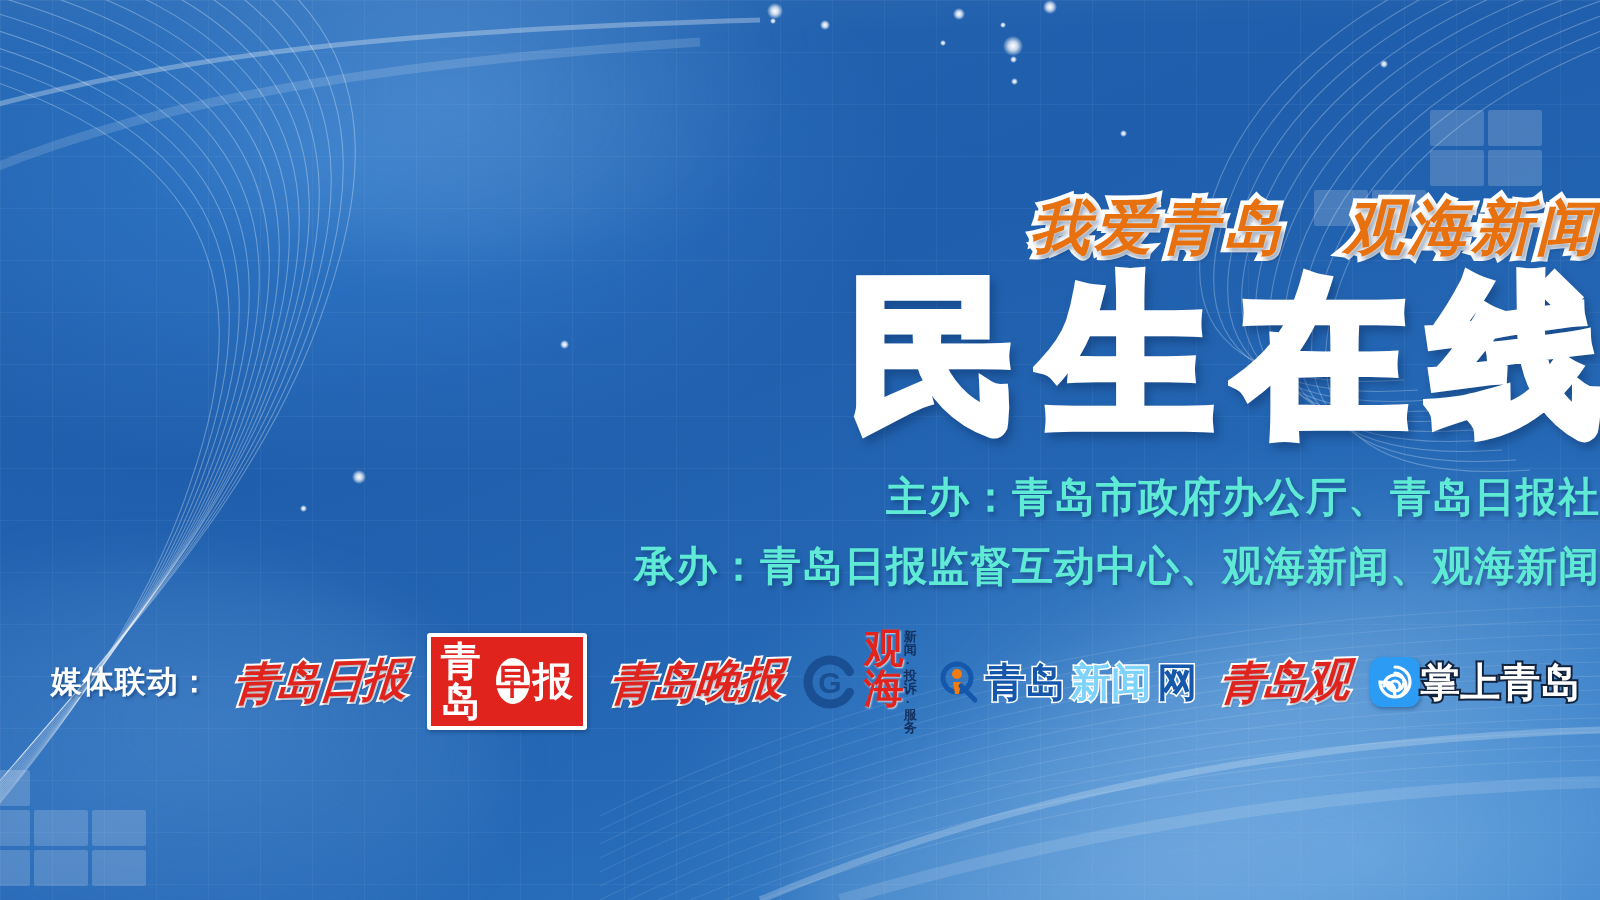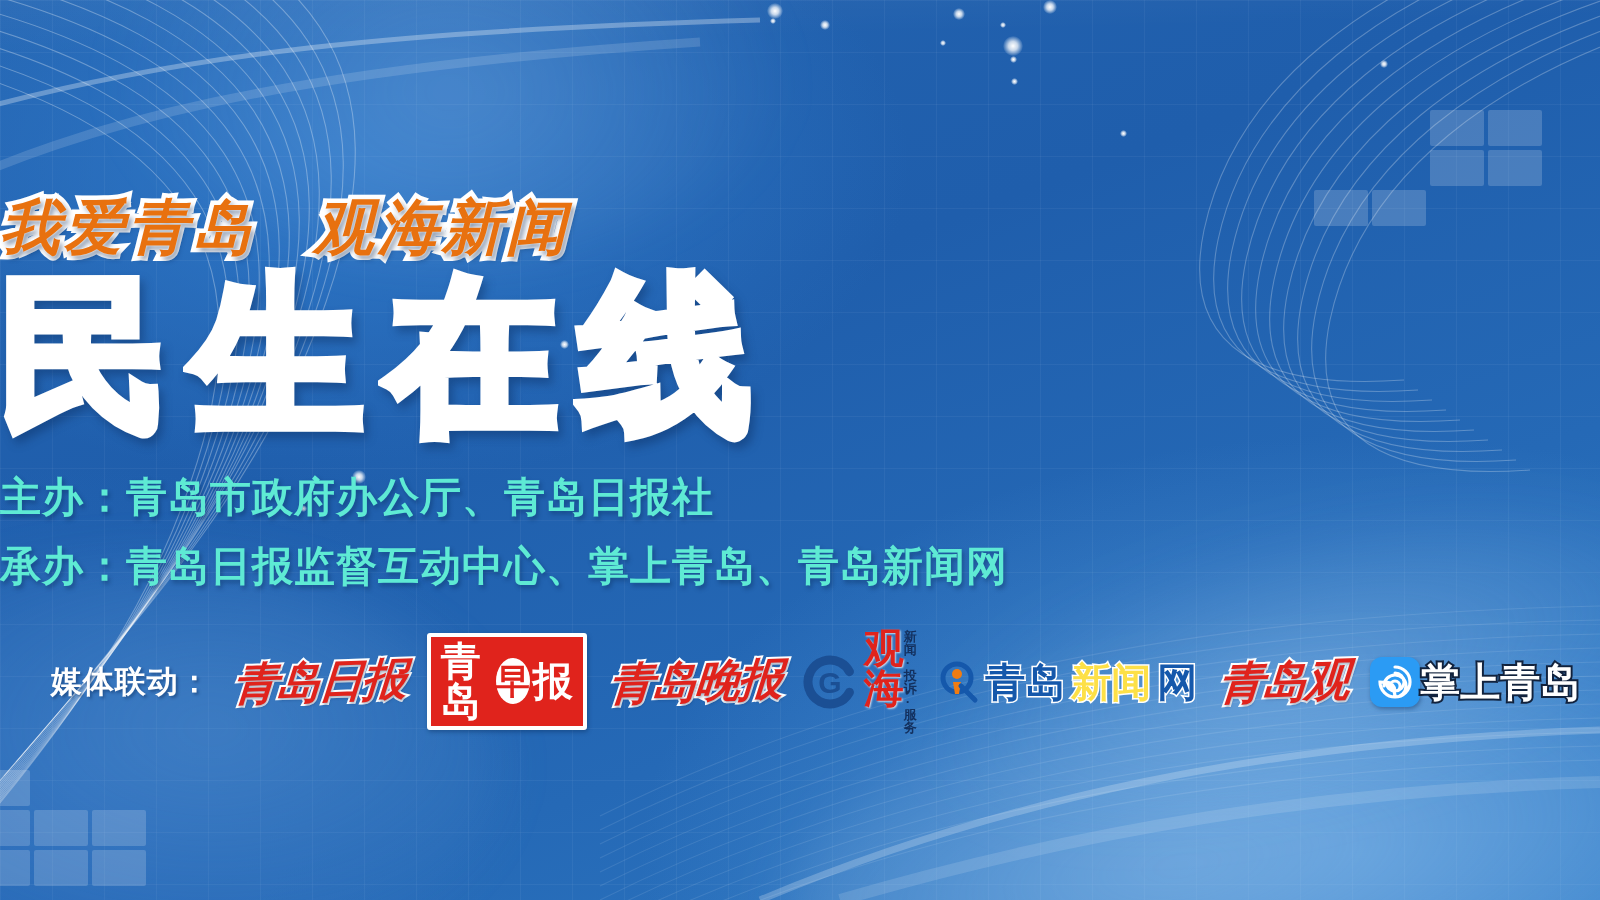--- a/index.html
+++ b/index.html
@@ -104,21 +104,21 @@
     border-radius: 50%;
     background: radial-gradient(circle, #ffffff 0%, rgba(255,255,255,.75) 32%, rgba(255,255,255,0) 72%);
   }
 
   
   .content {
     position: absolute;
     inset: 0;
     display: flex;
     flex-direction: column;
-    align-items: flex-start;
+    align-items: flex-end;
   }
 
   .slogan {
     margin-top: 196px;
     display: flex;
     gap: 58px;
     font-family: "DejaVu Sans", "Liberation Sans", sans-serif;
     font-size: 60px;
     font-weight: bold;
     font-style: italic;
@@ -277,21 +277,21 @@
   .qn-mark { width: 40px; height: 44px; flex: none; }
   .qn-word {
     font-family: "DejaVu Sans", "Liberation Sans", sans-serif;
     font-weight: bold;
     font-size: 40px;
     line-height: 1;
     -webkit-text-stroke: 3px #ffffff;
     paint-order: stroke fill;
   }
   .qn-blue { color: #1558ab; }
-  .qn-orange { color: #fde047; }
+  .qn-orange { color: #7dd3fc; }
 
   
   .zhangshang {
     display: inline-flex;
     align-items: center;
     white-space: nowrap;
   }
   .zs-icon {
     width: 50px; height: 50px;
     border-radius: 12px;
@@ -436,21 +436,21 @@
     </div>
 
     <div class="main-title">
       <span>民</span>
       <span>生</span>
       <span>在</span>
       <span>线</span>
     </div>
 
     <div class="org-line org-1">主办：青岛市政府办公厅、青岛日报社</div>
-    <div class="org-line org-2">承办：青岛日报监督互动中心、掌上青岛、青岛新闻网</div>
+    <div class="org-line org-2">承办：青岛日报监督互动中心、观海新闻、观海新闻</div>
 
     <div class="media-row">
 
       <span class="media-label">媒体联动：</span>
 
       <span class="calli">青岛日报</span>
 
       <span class="zaobao">
         <span class="zb-t">青岛</span>
         <span class="zb-circle">早</span>

